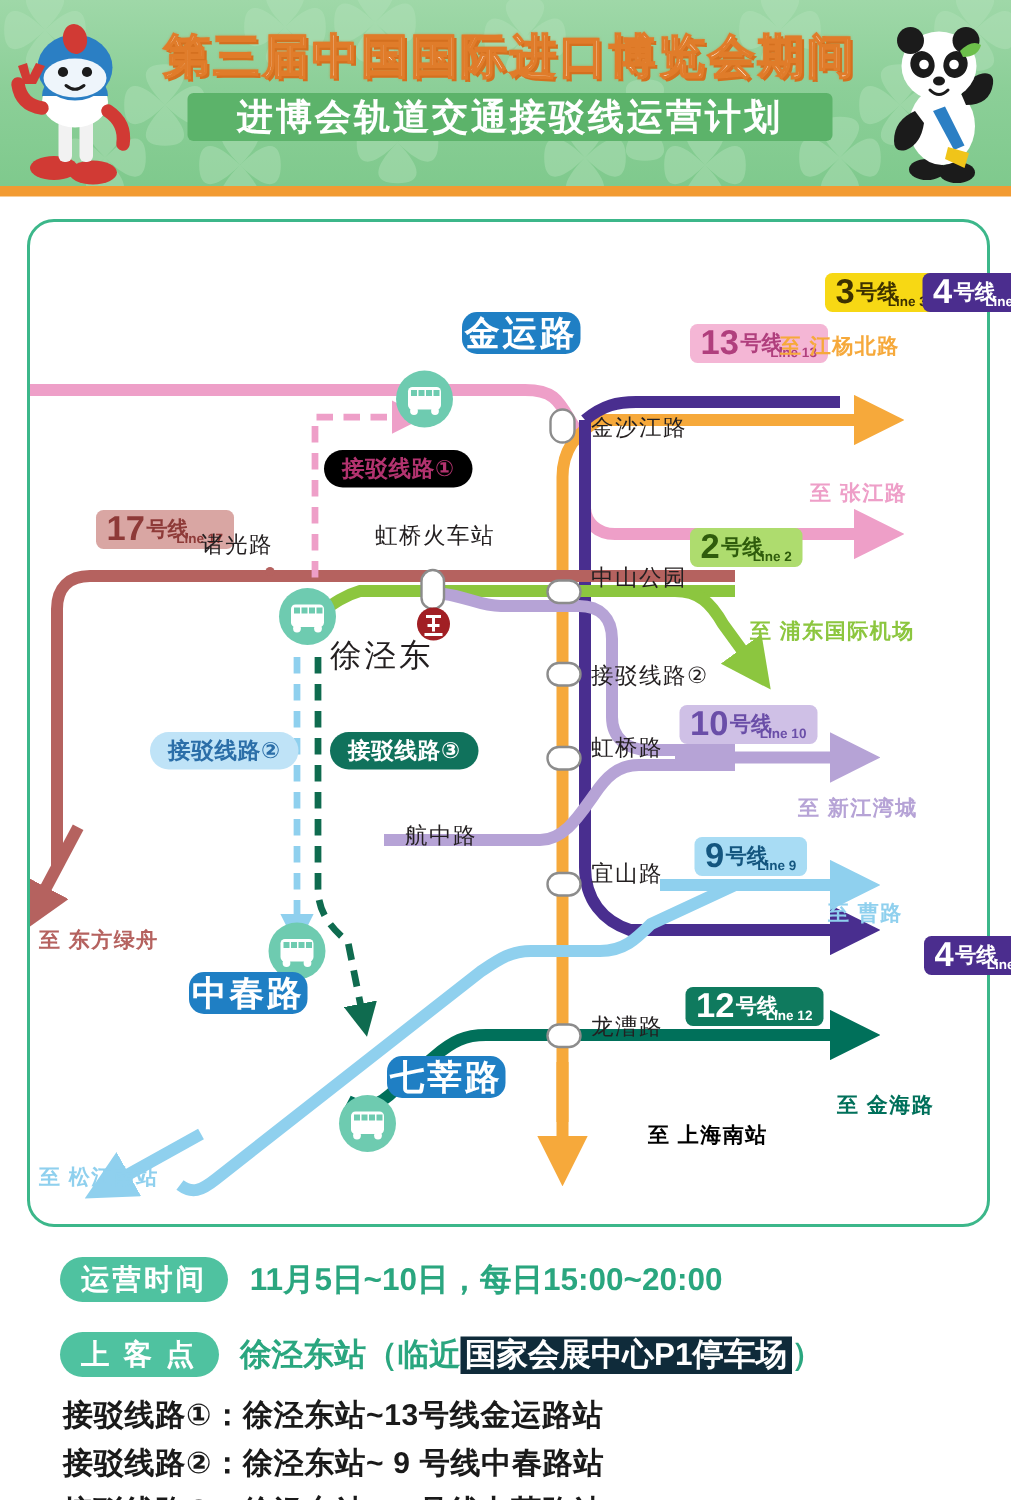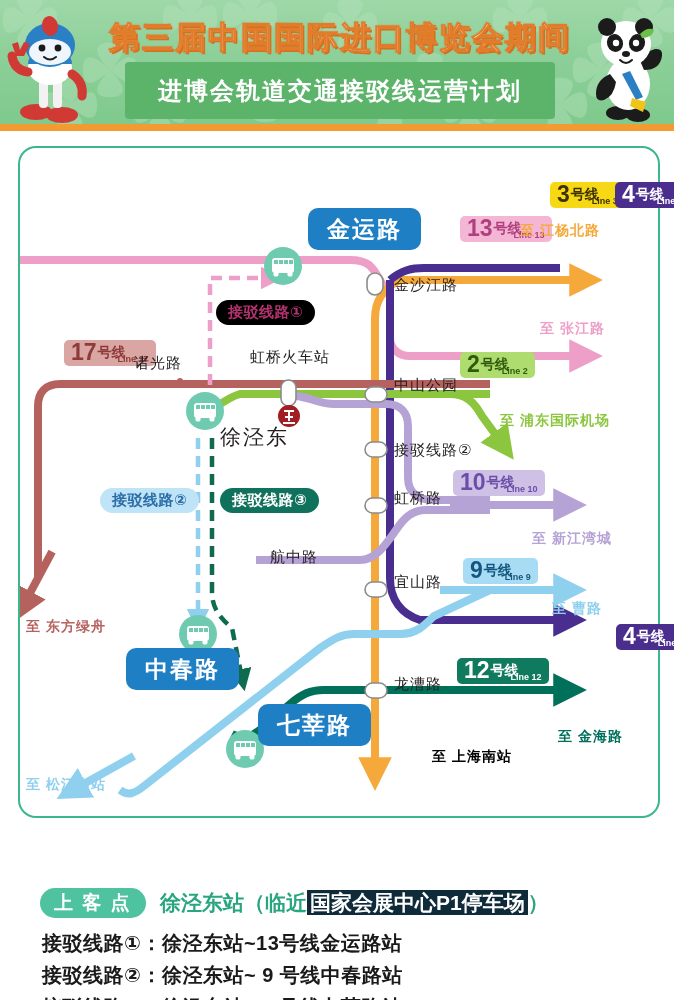--- a/index.html
+++ b/index.html
@@ -9,38 +9,38 @@
   
   #header{position:absolute;left:0;top:0;width:674px;height:130px;
     background:linear-gradient(180deg,#9fd8a8 0%,#8ccf98 45%,#7ec98c 100%);
     overflow:hidden;}
   #orangebar{position:absolute;left:0;top:124px;width:674px;height:7px;background:#f29b33;}
 
   #title-wrap{position:absolute;left:90px;top:18px;width:500px;text-align:center;}
   #title1{font-size:31px;font-weight:bold;color:#ffffff;letter-spacing:2px;
     -webkit-text-stroke:1px #e07c2a;text-shadow:2px 2px 0 #d4701f,0 0 2px #d4701f;
     line-height:40px;white-space:nowrap;}
-  #title2bg{margin:4px auto 0;width:430px;height:57px;background:#5cb36a;
+  #title2bg{margin:4px auto 0;width:430px;height:32px;background:#5cb36a;
     border-radius:4px;display:flex;align-items:center;justify-content:center;}
   #title2{font-size:24px;font-weight:bold;color:#ffffff;letter-spacing:2px;white-space:nowrap;}
 
   
   .mascot{position:absolute;top:12px;}
   #mascot-left{left:6px;width:86px;height:112px;}
   #mascot-right{right:6px;width:86px;height:112px;}
 
   
   #map{position:absolute;left:18px;top:146px;width:638px;height:668px;
     border:2.5px solid #3cb78a;border-radius:18px;background:#fff;}
   #mapsvg{position:absolute;left:0;top:0;}
 
   
   .pill{position:absolute;border-radius:999px;display:flex;align-items:center;
     justify-content:center;white-space:nowrap;font-weight:bold;}
-  .station-pill{background:#1f7fc4;color:#fff;font-size:23px;padding:0 19px;height:42px;
+  .station-pill{background:#1f7fc4;color:#fff;font-size:23px;padding:0 2px;height:28px;
     border-radius:10px;letter-spacing:2px;}
   .route-pill{height:25px;font-size:15px;padding:0 12px;letter-spacing:.5px;}
   .route1{background:#000000;color:#b3336f;}
   .route2{background:#bfe3f7;color:#2b6ea8;}
   .route3{background:#10725c;color:#ffffff;}
 
   
   .linebadge{position:absolute;display:flex;align-items:flex-end;
     border-radius:5px;padding:1px 7px 2px 7px;white-space:nowrap;line-height:1;}
   .linebadge .num{font-size:23px;font-weight:bold;}
@@ -394,20 +394,24 @@
   <div class="dest" style="left:480px;top:264px;color:#8cc63f;">至 浦东国际机场</div>
   <div class="dest" style="left:512px;top:382px;color:#b6a3d6;">至 新江湾城</div>
   <div class="dest" style="left:532px;top:452px;color:#8fd0ee;">至 曹路</div>
   <div class="dest" style="left:538px;top:580px;color:#00705a;">至 金海路</div>
   <div class="dest" style="left:412px;top:600px;color:#000000;">至 上海南站</div>
   <div class="dest" style="left:6px;top:470px;color:#b5625f;">至 东方绿舟</div>
   <div class="dest" style="left:6px;top:628px;color:#8fd0ee;">至 松江南站</div>
 </div>
 
 <div id="info">
+  <div class="row" style="left:40px;top:18px;">
+    <span class="tag">运营时间</span>
+    <span class="val">11月5日~10日，每日15:00~20:00</span>
+  </div>
 
   <div class="row" style="left:40px;top:68px;">
     <span class="tag">上 客 点</span>
     <span class="val2">徐泾东站（临近</span><span class="val2 invert" style="margin-left:0;">国家会展中心P1停车场</span><span class="val2" style="margin-left:0;">）</span>
   </div>
 
   <div class="listrow" style="left:42px;top:110px;">接驳线路①：徐泾东站~13号线金运路站</div>
   <div class="listrow" style="left:42px;top:142px;">接驳线路②：徐泾东站~ 9 号线中春路站</div>
   <div class="listrow" style="left:42px;top:174px;">接驳线路③：徐泾东站~12号线七莘路站</div>
 </div>

